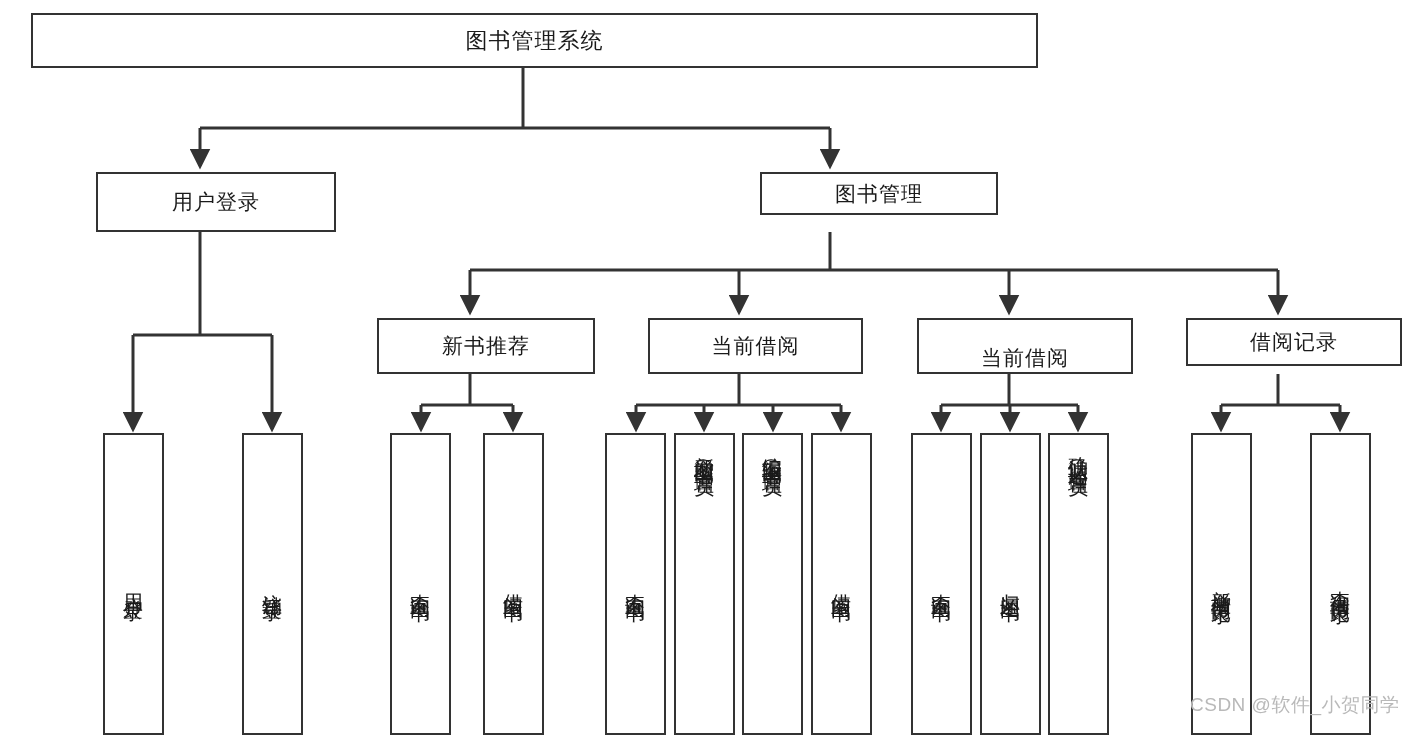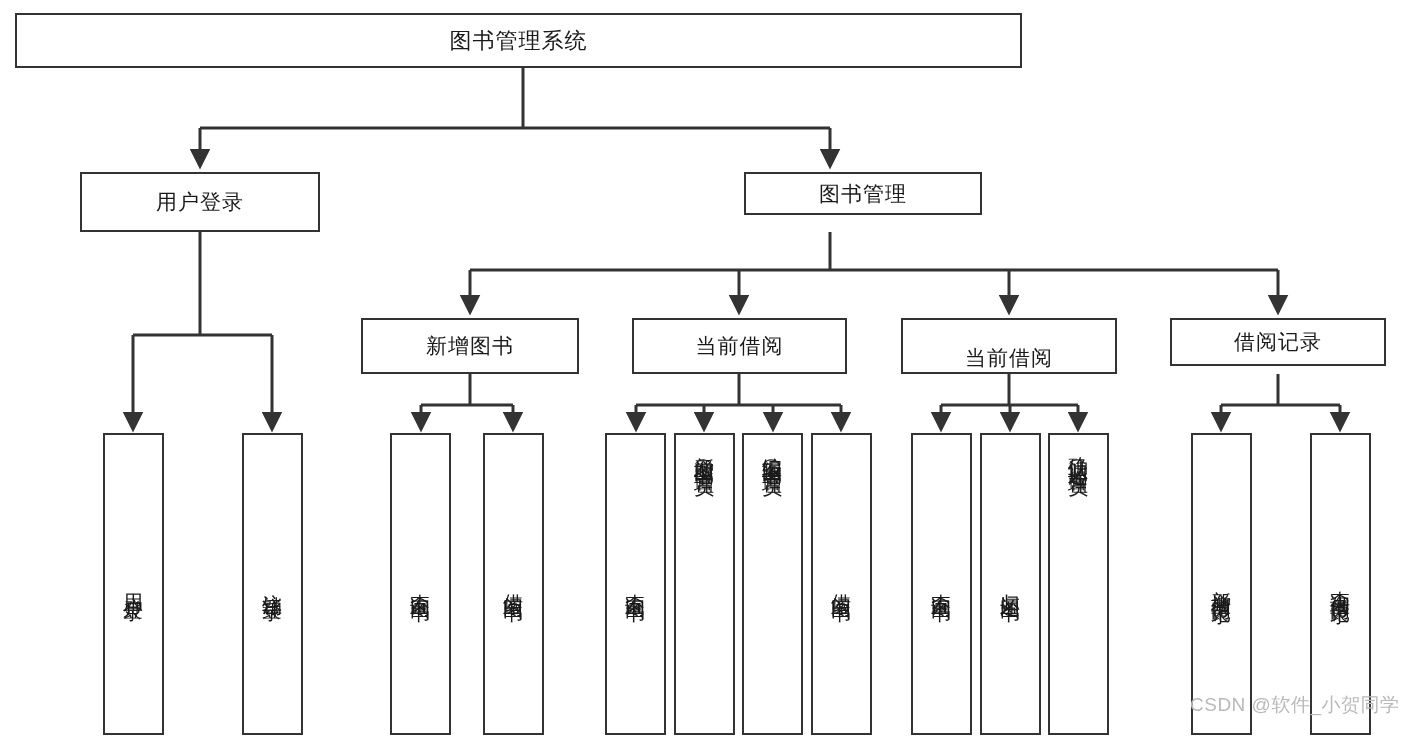--- a/index.html
+++ b/index.html
@@ -32,20 +32,21 @@
     border: 2px solid #333333;
     display: flex;
     align-items: center;
     justify-content: center;
     color: #1a1a1a;
   }
   
   .node.horiz {
     font-size: 21px;
     letter-spacing: 1px;
+    margin-left: 16px;
   }
   .node.title {
     font-size: 22px;
   }
   
   .node.vert {
     writing-mode: vertical-rl;
     text-orientation: upright;
     align-items: center;
     justify-content: center;
@@ -127,21 +128,21 @@
   </div>
 
   <div class="node horiz" style="left:80px; top:172px; width:240px; height:60px;">
     <span>用户登录</span>
   </div>
   <div class="node horiz" style="left:744px; top:172px; width:238px; height:43px;">
     <span>图书管理</span>
   </div>
 
   <div class="node horiz" style="left:361px; top:318px; width:218px; height:56px;">
-    <span>新增图书</span>
+    <span>新书推荐</span>
   </div>
   <div class="node horiz" style="left:632px; top:318px; width:215px; height:56px;">
     <span>当前借阅</span>
   </div>
   <div class="node horiz" style="left:901px; top:318px; width:216px; height:56px;align-items:flex-end;">
     <span>当前借阅</span>
   </div>
   <div class="node horiz" style="left:1170px; top:318px; width:216px; height:48px;">
     <span>借阅记录</span>
   </div>

